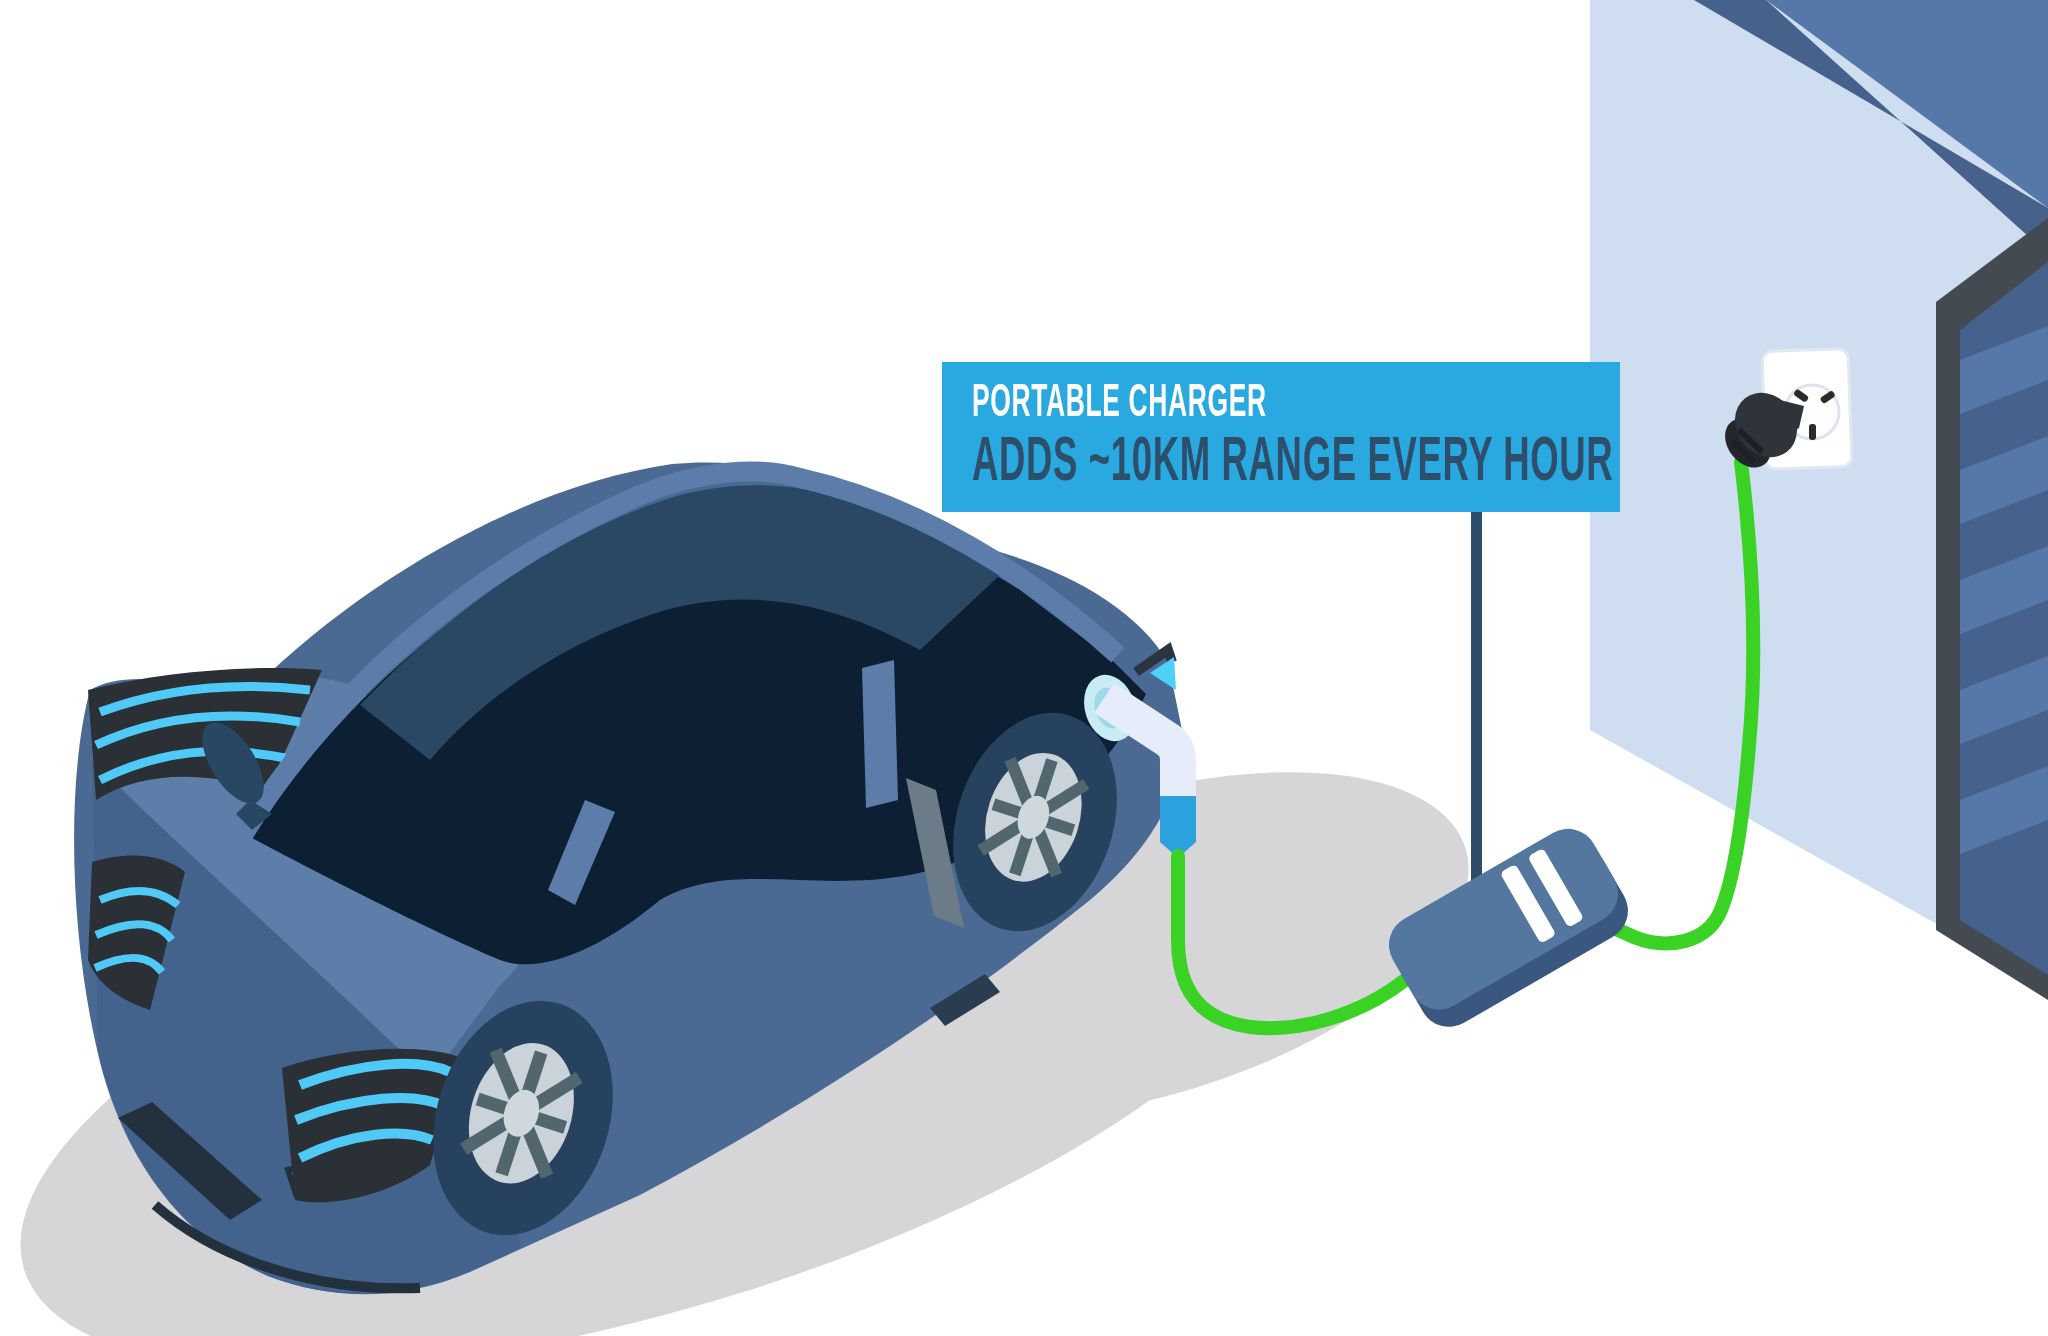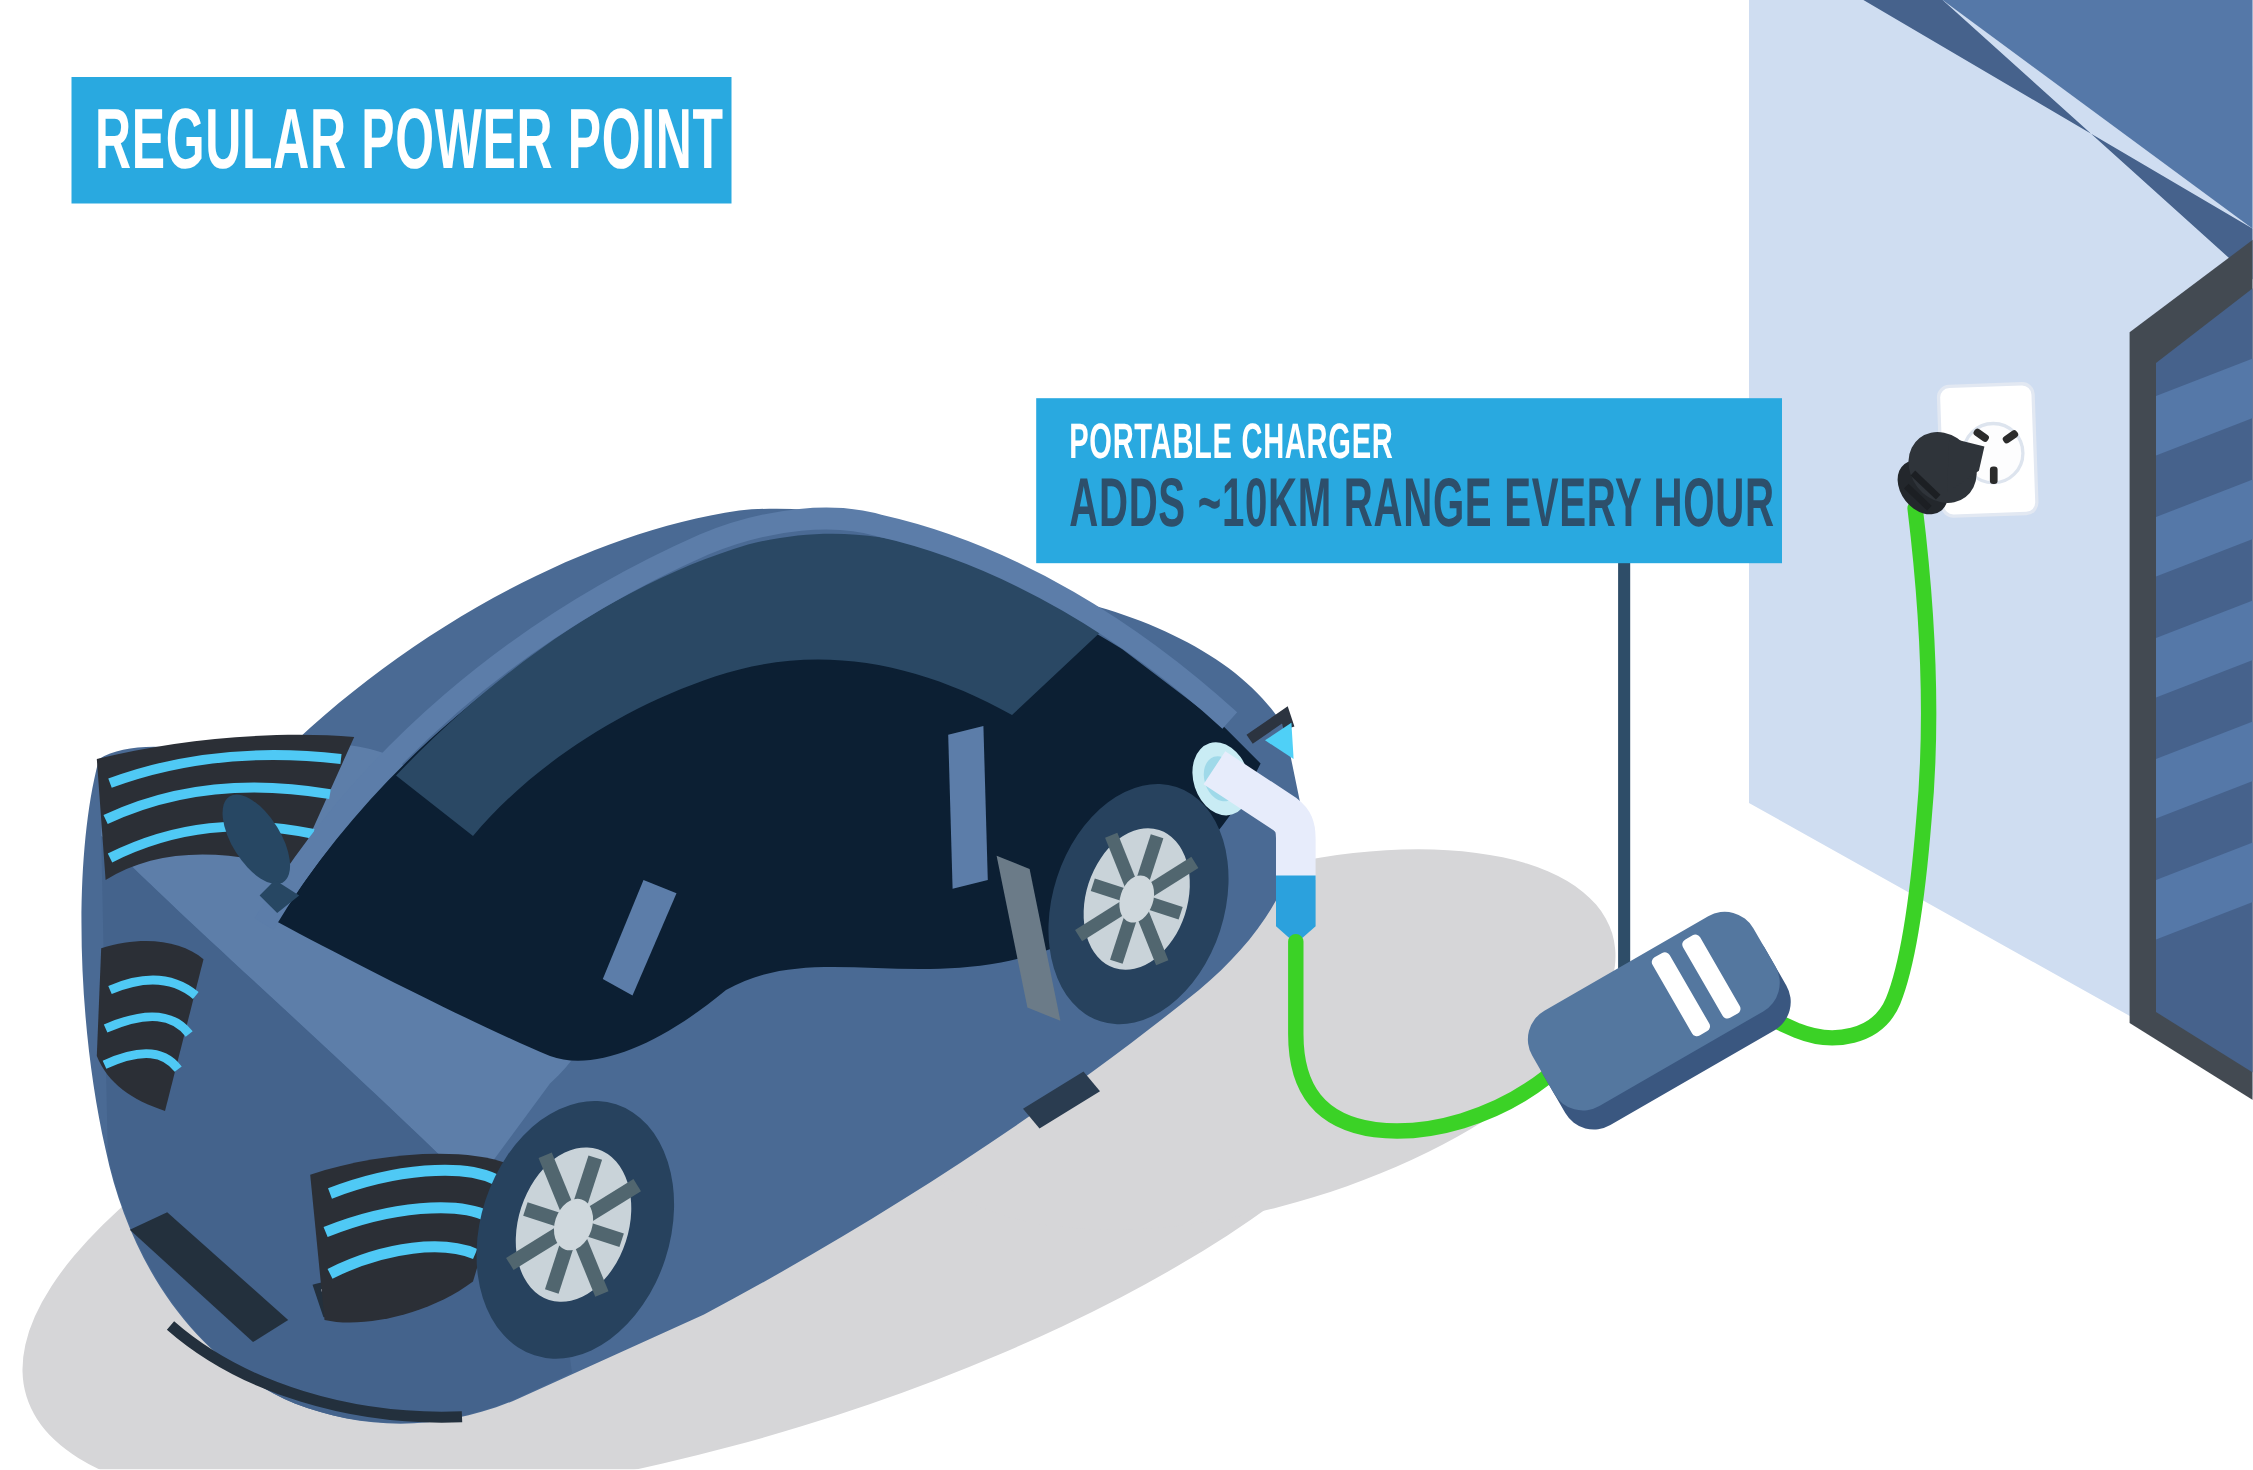--- a/index.html
+++ b/index.html
@@ -200,22 +200,19 @@
 
   <g>
     <ellipse cx="1748" cy="443" rx="20" ry="27" transform="rotate(-38 1748 443)" fill="#23272c"></ellipse>
     <ellipse cx="1766" cy="425" rx="29" ry="34" transform="rotate(-38 1766 425)" fill="#2f343a"></ellipse>
     <polygon points="1772,398 1804,406 1799,428 1770,448" fill="#2f343a"></polygon>
     <path d="M1739,430 L1762,452" stroke="#1c1f23" stroke-width="6"></path>
     <path d="M1733,442 L1754,462" stroke="#1c1f23" stroke-width="6"></path>
   </g>
 </svg>
 
-<div class="badge title-badge">
-  <span class="condensed">REGULAR POWER POINT</span>
-</div>
 
 <div class="badge info-badge">
   <div class="info-heading">PORTABLE CHARGER</div>
   <div class="info-detail">ADDS ~10KM RANGE EVERY HOUR</div>
 </div>
 
 </div>
 
 </body></html>

